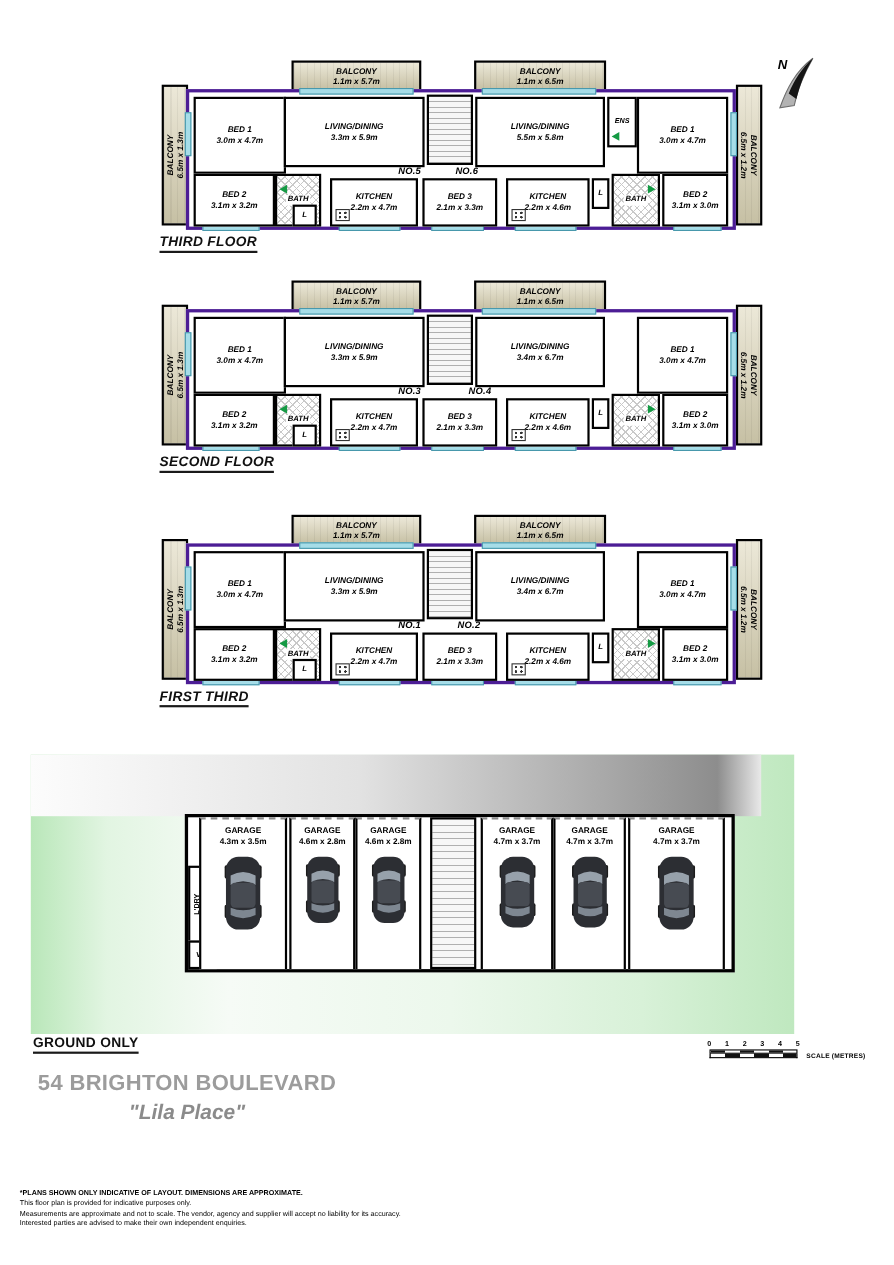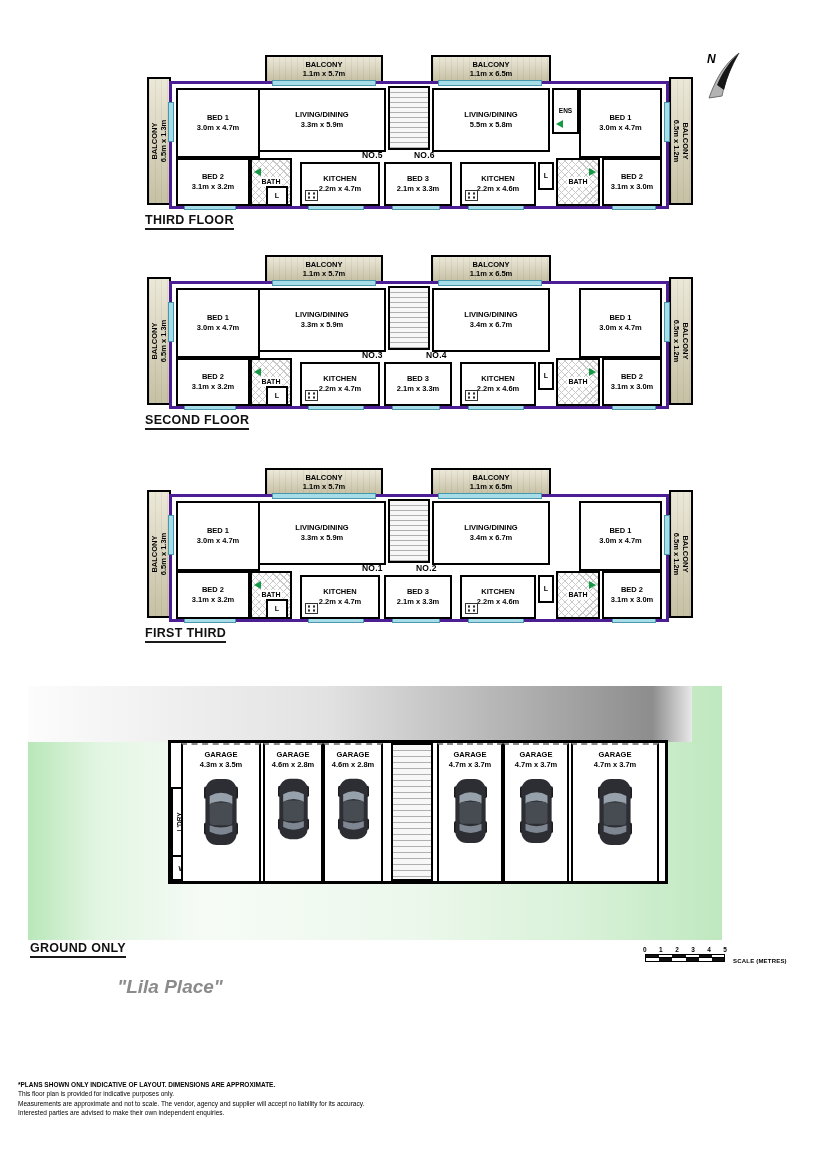--- a/index.html
+++ b/index.html
@@ -1,19 +1,19 @@
 <!DOCTYPE html>
 <html><head>
 <meta charset="utf-8">
 <style>
   html,body{margin:0;padding:0;}
   body{width:813px;height:1150px;position:relative;background:#fff;font-family:"Liberation Sans",sans-serif;overflow:hidden;}
 
   .floor-slot{position:absolute;left:145px;width:556px;height:182px;}
-  .floor{position:relative;width:100%;height:100%;}
+  .floor{position:relative;width:100%;height:100%;font-style:italic;}
 
   .balc{position:absolute;border:2px solid #000;box-sizing:border-box;
     background:repeating-linear-gradient(90deg,rgba(0,0,0,.05) 0 1px,rgba(0,0,0,0) 1px 6px),linear-gradient(180deg,#ece8d8,#c6c0a4);}
   .balc.top{display:flex;flex-direction:column;align-items:center;justify-content:center;font-size:7.5px;font-weight:bold;line-height:1.25;text-align:center;}
   .vtext{position:absolute;left:50%;top:50%;width:122px;text-align:center;font-size:7.5px;font-weight:bold;line-height:1.2;}
   .rot-ccw{transform:translate(-50%,-50%) rotate(-90deg);}
   .rot-cw{transform:translate(-50%,-50%) rotate(90deg);}
 
   .fbody{position:absolute;left:24px;top:26px;width:500px;height:128px;background:#fff;border:3px solid #4c1d95;box-sizing:border-box;}
   .room{position:absolute;border:2px solid #000;background:#fff;box-sizing:border-box;display:flex;flex-direction:column;align-items:center;justify-content:center;text-align:center;font-size:7.5px;font-weight:bold;line-height:1.3;}
@@ -445,20 +445,21 @@
     <span>3</span>
     <span>4</span>
     <span>5</span>
   </div>
   <div class="sb sb1"></div>
   <div class="sb sb2"></div>
   <div class="scale-label">SCALE (METRES)</div>
 </div>
 
 <div class="title-block">
+  <div class="address">54 BRIGHTON BOULEVARD</div>
   <div class="bldg-name">"Lila Place"</div>
 </div>
 
 <div class="disclaimer">
   <div class="d1">*PLANS SHOWN ONLY INDICATIVE OF LAYOUT. DIMENSIONS ARE APPROXIMATE.</div>
   <div>This floor plan is provided for indicative purposes only.</div>
   <div>Measurements are approximate and not to scale. The vendor, agency and supplier will accept no liability for its accuracy.</div>
   <div>Interested parties are advised to make their own independent enquiries.</div>
 </div>
 

